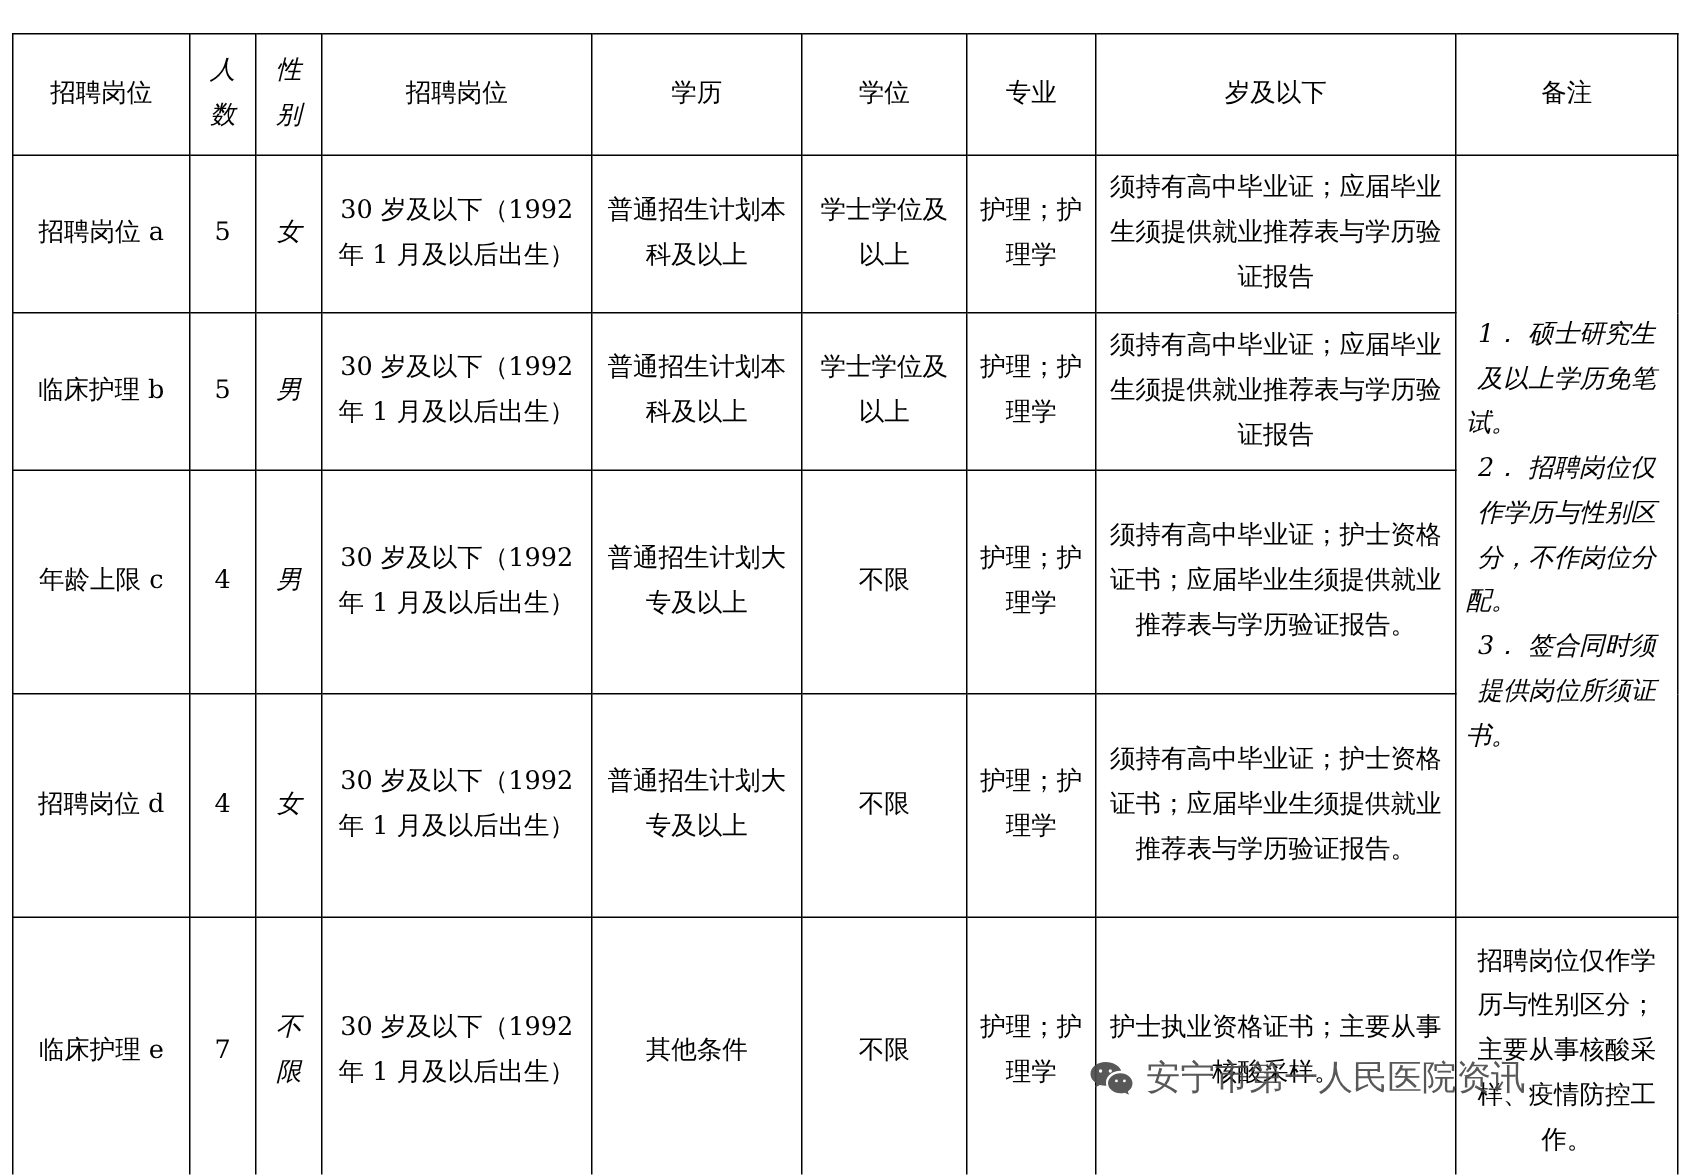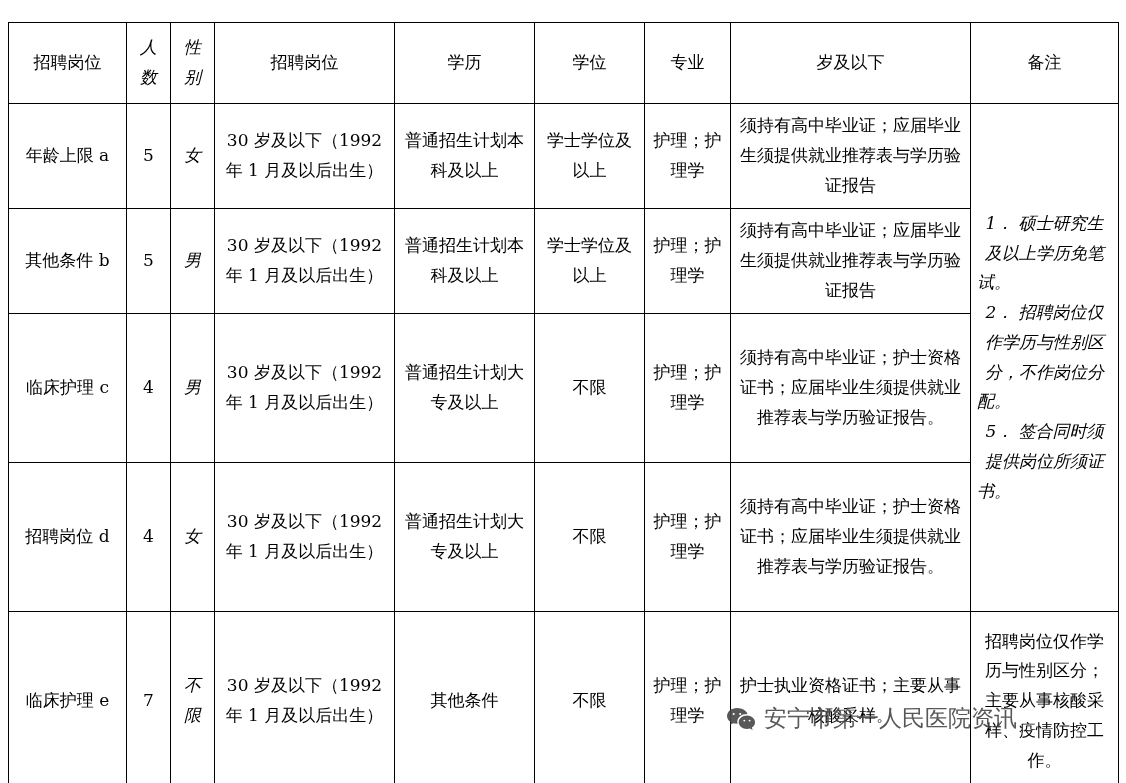--- a/index.html
+++ b/index.html
@@ -135,46 +135,46 @@
         <td>招聘岗位</td>
         <td>学历</td>
         <td>学位</td>
         <td>专业</td>
         <td>岁及以下</td>
         <td>备注</td>
       </tr>
     </thead>
     <tbody>
       <tr class="row-a">
-        <td>年龄上限 a</td>
+        <td>招聘岗位 a</td>
         <td>5</td>
         <td class="narrow-gender">女</td>
         <td class="cell-multi">30 岁及以下（1992 年 1 月及以后出生）</td>
         <td class="cell-multi">普通招生计划本科及以上</td>
         <td class="cell-multi">学士学位及以上</td>
         <td class="cell-multi">护理；护理学</td>
         <td class="cell-multi">须持有高中毕业证；应届毕业生须提供就业推荐表与学历验证报告</td>
         <td rowspan="4" class="cell-remark">
           <span class="item">1． 硕士研究生及以上学历免笔试。</span>
           <span class="item">2． 招聘岗位仅作学历与性别区分，不作岗位分配。</span>
-          <span class="item">5． 签合同时须提供岗位所须证书。</span>
+          <span class="item">3． 签合同时须提供岗位所须证书。</span>
         </td>
       </tr>
       <tr class="row-b">
-        <td>其他条件 b</td>
+        <td>临床护理 b</td>
         <td>5</td>
         <td class="narrow-gender">男</td>
         <td class="cell-multi">30 岁及以下（1992 年 1 月及以后出生）</td>
         <td class="cell-multi">普通招生计划本科及以上</td>
         <td class="cell-multi">学士学位及以上</td>
         <td class="cell-multi">护理；护理学</td>
         <td class="cell-multi">须持有高中毕业证；应届毕业生须提供就业推荐表与学历验证报告</td>
       </tr>
       <tr class="row-c">
-        <td>临床护理 c</td>
+        <td>年龄上限 c</td>
         <td>4</td>
         <td class="narrow-gender">男</td>
         <td class="cell-multi">30 岁及以下（1992 年 1 月及以后出生）</td>
         <td class="cell-multi">普通招生计划大专及以上</td>
         <td class="cell-multi">不限</td>
         <td class="cell-multi">护理；护理学</td>
         <td class="cell-multi">须持有高中毕业证；护士资格证书；应届毕业生须提供就业推荐表与学历验证报告。</td>
       </tr>
       <tr class="row-d">
         <td>招聘岗位 d</td>

